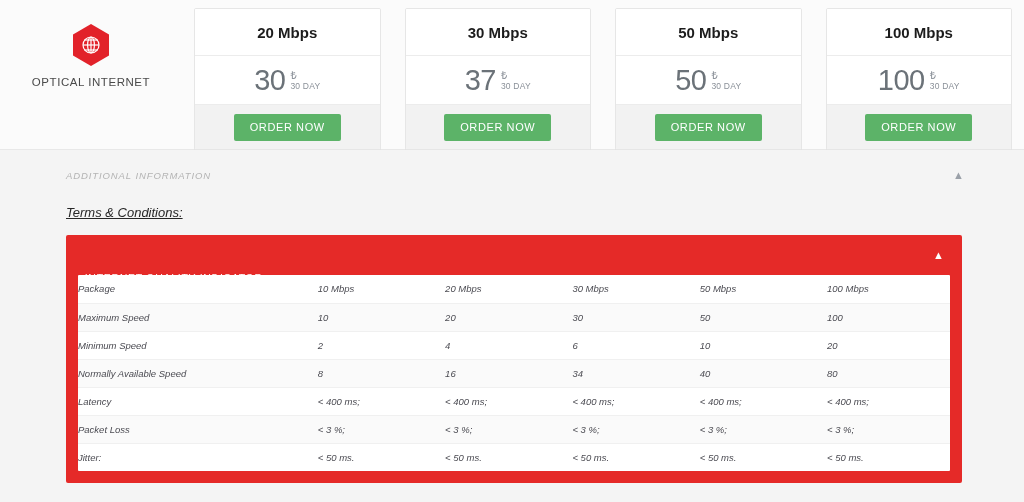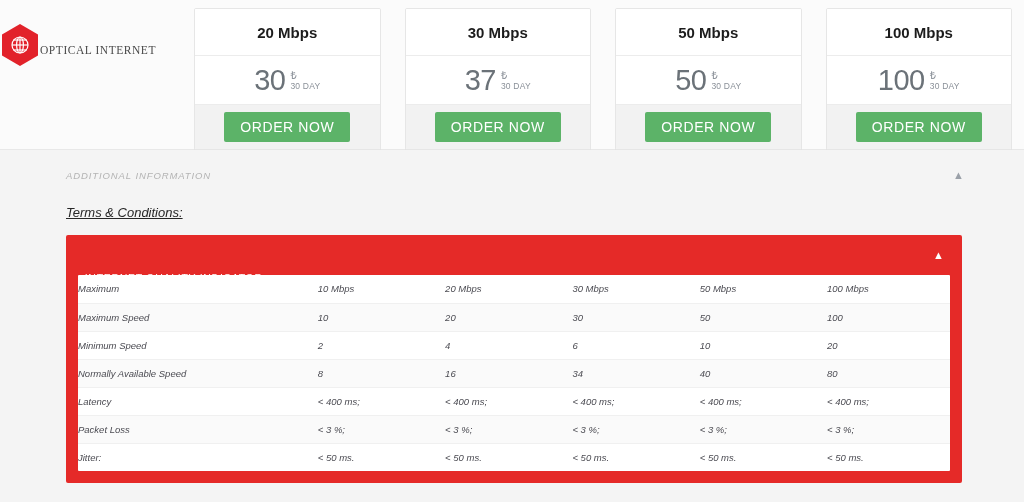--- a/index.html
+++ b/index.html
@@ -23,25 +23,24 @@
     align-items: flex-start;
     padding: 8px 0 0 0;
     border-bottom: 1px solid #e8e8e8;
     position: relative;
   }
 
   .brand-col {
     width: 182px;
     flex: 0 0 182px;
     display: flex;
-    flex-direction: row;
+    flex-direction: column;
     align-items: center;
     justify-content: flex-start;
     padding-top: 15px;
-    font-family: Liberation Serif, serif;
   }
 
   .hex-logo {
     width: 40px;
     height: 44px;
     position: relative;
     display: flex;
     align-items: center;
     justify-content: center;
   }
@@ -132,21 +131,21 @@
     align-items: center;
     justify-content: center;
   }
 
   .order-btn {
     background: #5cb368;
     color: #ffffff;
     border: none;
     border-radius: 2px;
     padding: 8px 16px;
-    font-size: 14px;
+    font-size: 11px;
     letter-spacing: 0.6px;
     font-family: "Liberation Sans", sans-serif;
     cursor: pointer;
     line-height: 1;
   }
 
   
   .addinfo-section {
     background: #f4f4f4;
     padding: 0;
@@ -338,21 +337,21 @@
 
     <div class="quality-header">
       <span class="quality-header-title">INTERNET QUALITY INDICATOR</span>
       <span class="chev chev-white">▲</span>
     </div>
 
     <div class="quality-body">
       <table class="qtable">
         <tbody>
           <tr>
-            <td class="c0">Maximum</td>
+            <td class="c0">Package</td>
             <td class="c1">10 Mbps</td>
             <td class="c2">20 Mbps</td>
             <td class="c3">30 Mbps</td>
             <td class="c4">50 Mbps</td>
             <td class="c5">100 Mbps</td>
           </tr>
           <tr class="alt">
             <td class="c0">Maximum Speed</td>
             <td class="c1">10</td>
             <td class="c2">20</td>

